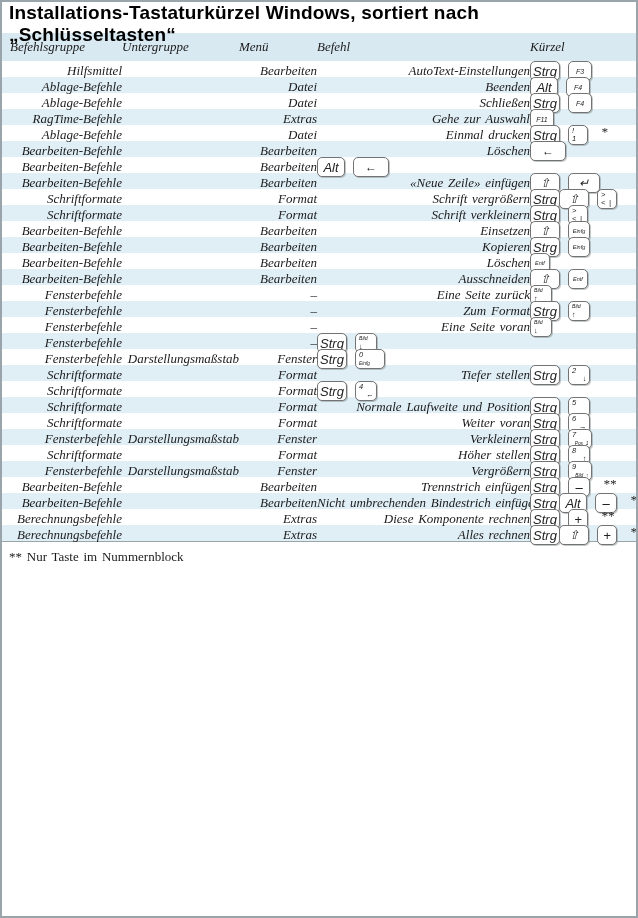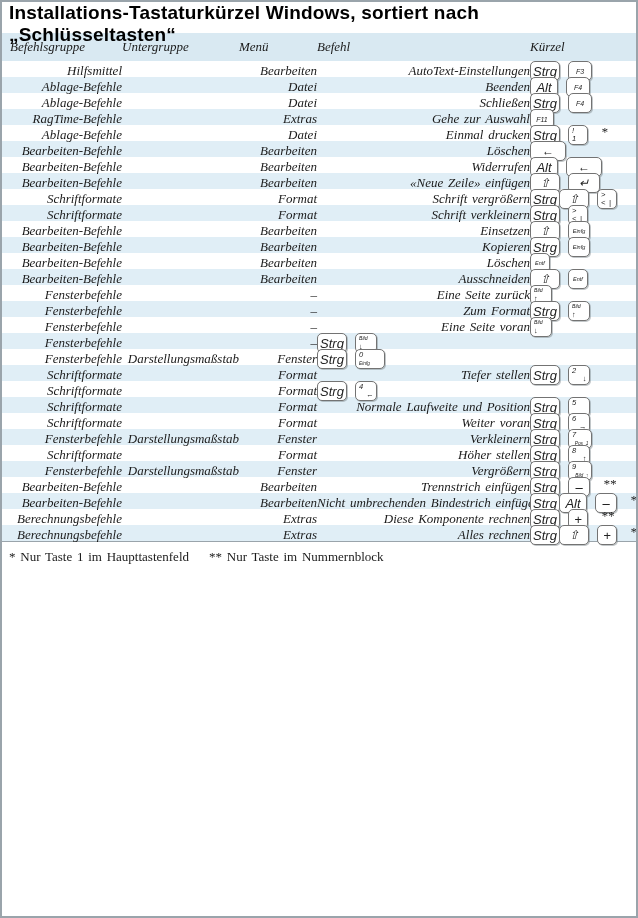--- a/index.html
+++ b/index.html
@@ -170,21 +170,20 @@
         <div class="cell">Bearbeiten</div>
         <div class="cell">Löschen</div>
         <div class="cell keys">
           <span class="key glyph" style="width: 36px;">←</span>
         </div>
       </div>
       <div class="grid-row body-row">
         <div class="cell">Bearbeiten-Befehle</div>
         <div class="cell"></div>
         <div class="cell">Bearbeiten</div>
-        <div class="cell">Widerrufen</div>
         <div class="cell keys">
           <span class="key fs-md" style="width: 28px;">Alt</span>
           <span class="key glyph" style="width: 36px;">←</span>
         </div>
       </div>
       <div class="grid-row body-row">
         <div class="cell">Bearbeiten-Befehle</div>
         <div class="cell"></div>
         <div class="cell">Bearbeiten</div>
         <div class="cell">«Neue Zeile» einfügen</div>
@@ -451,16 +450,15 @@
         <div class="cell keys">
           <span class="key join fs-md" style="width: 30px;">Strg</span>
           <span class="key glyph" style="width: 30px;">⇧</span>
           <span class="key fs-md" style="width: 20px;">+</span>
           <span class="note">**</span>
         </div>
       </div>
     </div>
 
   <div class="footer-row">
-    <span class="fn">* Nur Taste 1 im Haupttastenfeld</span>
     <span class="fn">** Nur Taste im Nummernblock</span>
   </div>
 </div>
 
 </body></html>

